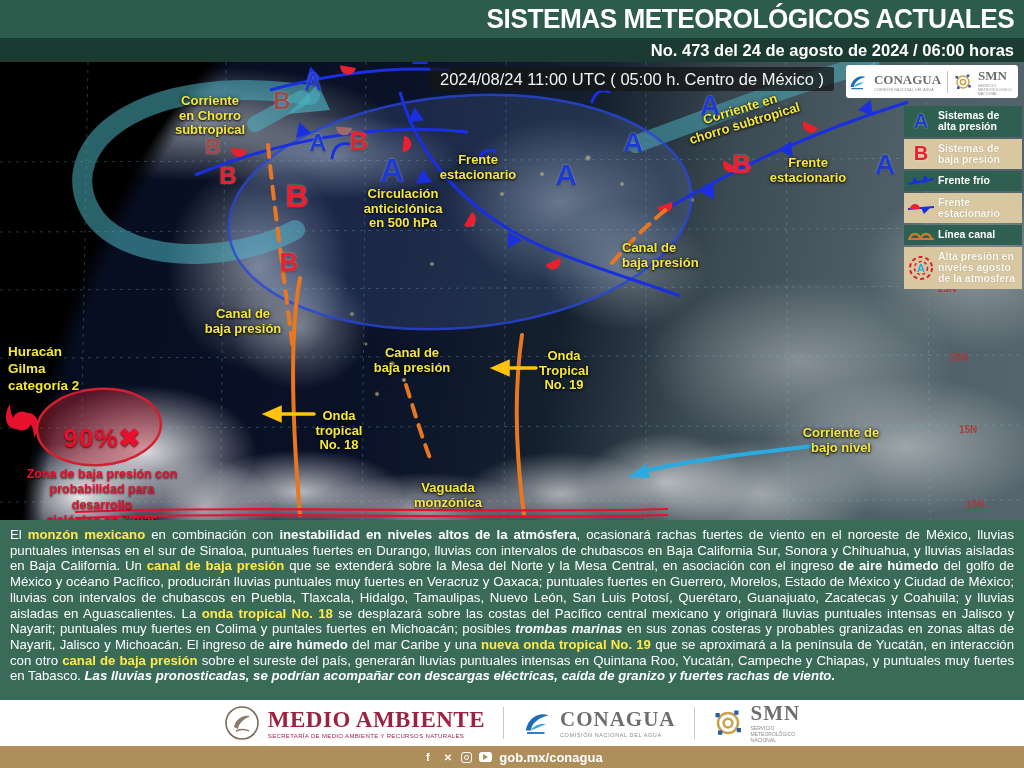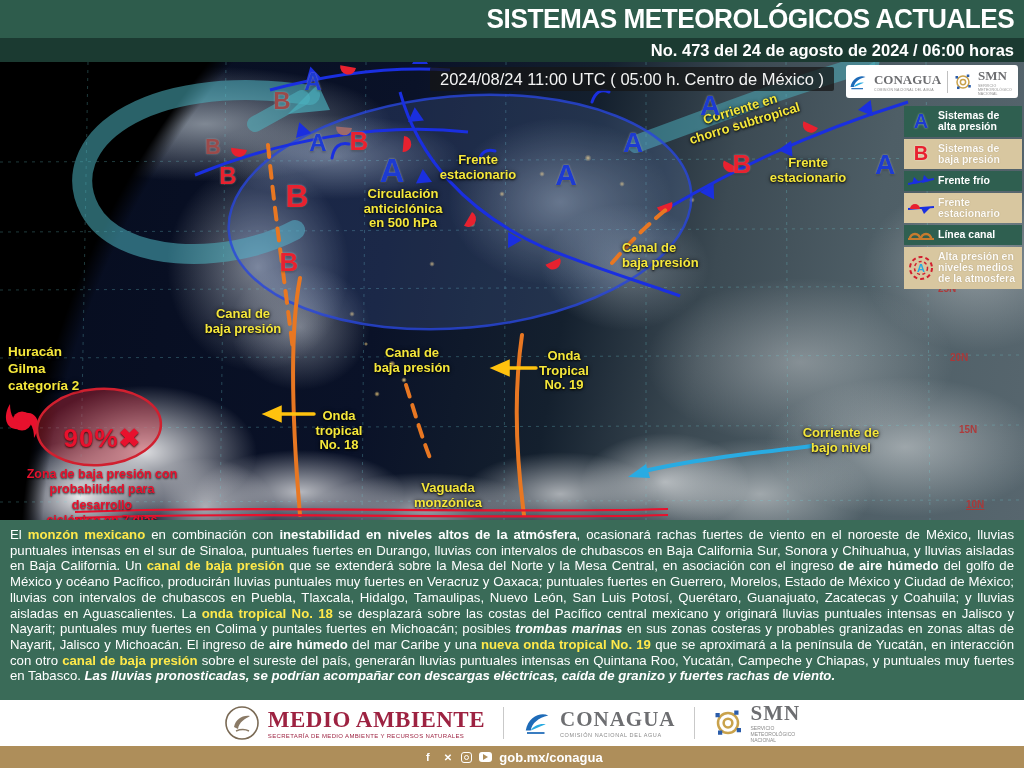--- a/index.html
+++ b/index.html
@@ -240,20 +240,23 @@
 
       <g transform="translate(22,359)" fill="#E8112D">
         <circle r="9.5"></circle>
         <path d="M 2,-8 C 16,-10 20,4 12,17 C 12,6 8,-1 0,-3 Z"></path>
         <path d="M -2,8 C -16,10 -20,-4 -12,-17 C -12,-6 -8,1 0,3 Z"></path>
       </g>
 
       <ellipse cx="99" cy="365" rx="62" ry="38" transform="rotate(-4 99 365)" fill="rgba(215,40,52,.38)" stroke="#D1202F" stroke-width="2.5"></ellipse>
     </svg>
 
+    <div class="maplabel" style="left:150px;top:32px;width:120px;">Corriente
+en Chorro
+subtropical</div>
     <div class="maplabel" style="left:343px;top:125px;width:120px;">Circulación
 anticiclónica
 en 500 hPa</div>
     <div class="maplabel" style="left:418px;top:91px;width:120px;">Frente
 estacionario</div>
     <div class="maplabel" style="left:748px;top:94px;width:120px;">Frente
 estacionario</div>
     <div class="maplabel left" style="left:622px;top:179px;width:110px;">Canal de
 baja presión</div>
     <div class="maplabel" style="left:193px;top:245px;width:100px;">Canal de
@@ -377,21 +380,21 @@
       </div>
       <div class="lrow t">
         <div class="ic">
           <svg width="28" height="28" viewBox="0 0 28 28">
             <circle cx="14" cy="14" r="11" fill="none" stroke="#D1202F" stroke-width="2" stroke-dasharray="4 3"></circle>
             <circle cx="14" cy="14" r="6.5" fill="none" stroke="#D1202F" stroke-width="1.5" stroke-dasharray="3 2.5"></circle>
             <text x="14" y="18" text-anchor="middle" font-size="11" font-weight="bold" fill="#29ABE2">A</text>
           </svg>
         </div>
         <div class="tx" style="white-space:pre-line;">Alta presión en
-niveles medios
+niveles agosto
 de la atmosfera</div>
       </div>
     </div>
   </div>
 
   <div class="forecast">
     <p id="forecast-text"><span>El </span><span class="seg-y">monzón mexicano</span><span> en combinación con </span><span class="seg-b">inestabilidad en niveles altos de la atmósfera</span><span>, ocasionará rachas fuertes de viento en el noroeste de México, lluvias puntuales intensas en el sur de Sinaloa, puntuales fuertes en Durango, lluvias con intervalos de chubascos en Baja California Sur, Sonora y Chihuahua, y lluvias aisladas en Baja California. Un </span><span class="seg-y">canal de baja presión</span><span> que se extenderá sobre la Mesa del Norte y la Mesa Central, en asociación con el ingreso </span><span class="seg-b">de aire húmedo</span><span> del golfo de México y océano Pacífico, producirán lluvias puntuales muy fuertes en Veracruz y Oaxaca; puntuales fuertes en Guerrero, Morelos, Estado de México y Ciudad de México; lluvias con intervalos de chubascos en Puebla, Tlaxcala, Hidalgo, Tamaulipas, Nuevo León, San Luis Potosí, Querétaro, Guanajuato, Zacatecas y Coahuila; y lluvias aisladas en Aguascalientes. La </span><span class="seg-y">onda tropical No. 18</span><span> se desplazará sobre las costas del Pacífico central mexicano y originará lluvias puntuales intensas en Jalisco y Nayarit; puntuales muy fuertes en Colima y puntales fuertes en Michoacán; posibles </span><span class="seg-bi">trombas marinas</span><span> en sus zonas costeras y probables granizadas en zonas altas de Nayarit, Jalisco y Michoacán. El ingreso de </span><span class="seg-b">aire húmedo</span><span> del mar Caribe y una </span><span class="seg-y">nueva onda tropical No. 19</span><span> que se aproximará a la península de Yucatán, en interacción con otro </span><span class="seg-y">canal de baja presión</span><span> sobre el sureste del país, generarán lluvias puntuales intensas en Quintana Roo, Yucatán, Campeche y Chiapas, y puntuales muy fuertes en Tabasco. </span><span class="seg-bi">Las lluvias pronosticadas, se podrían acompañar con descargas eléctricas, caída de granizo y fuertes rachas de viento.</span></p>
   </div>
 
   <div class="footer">

